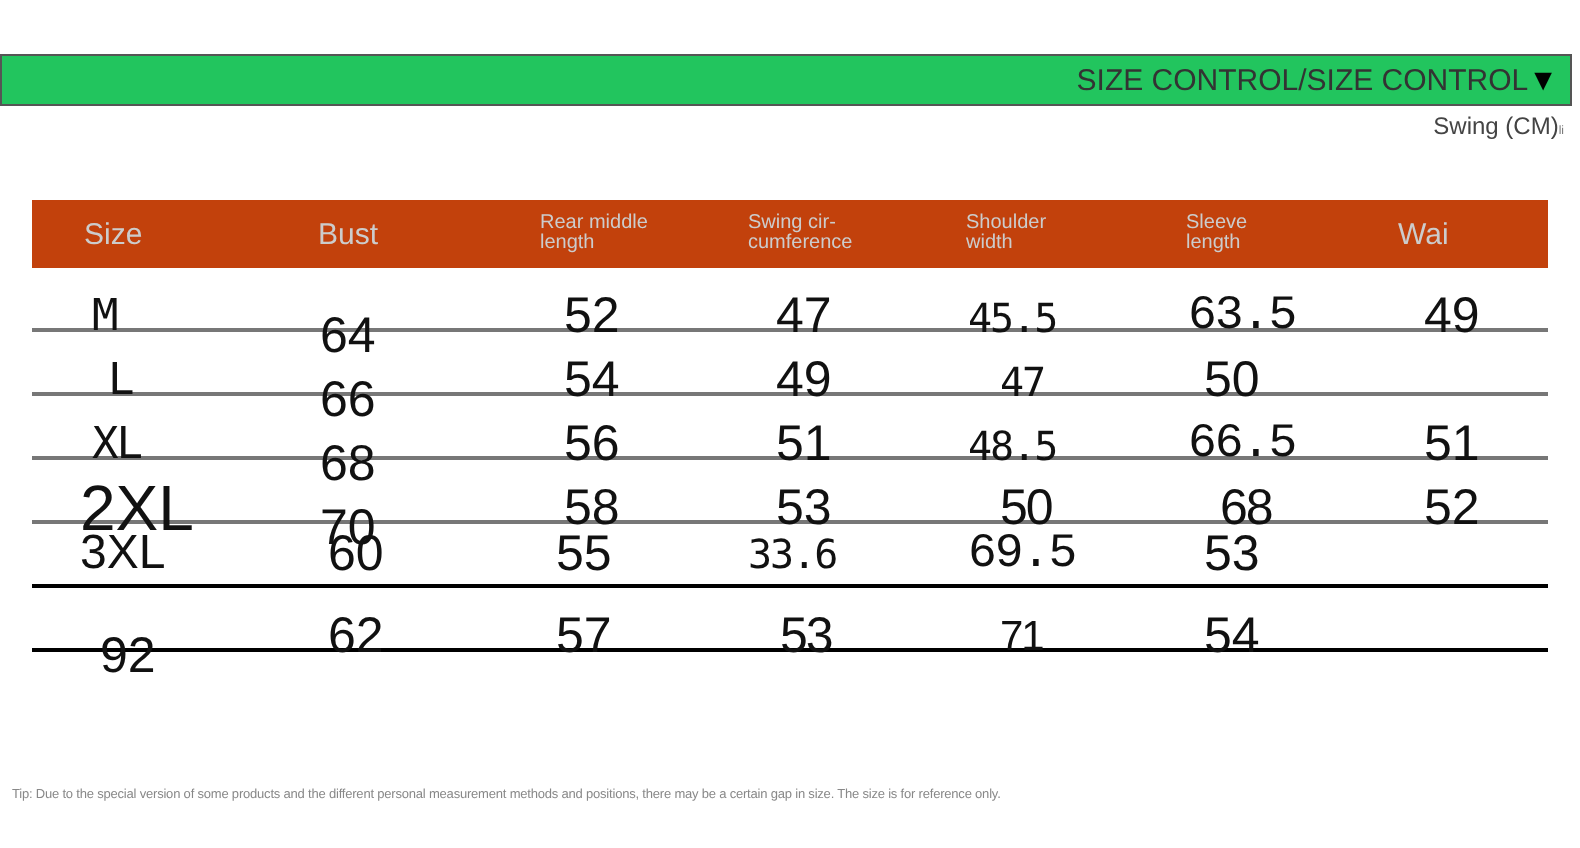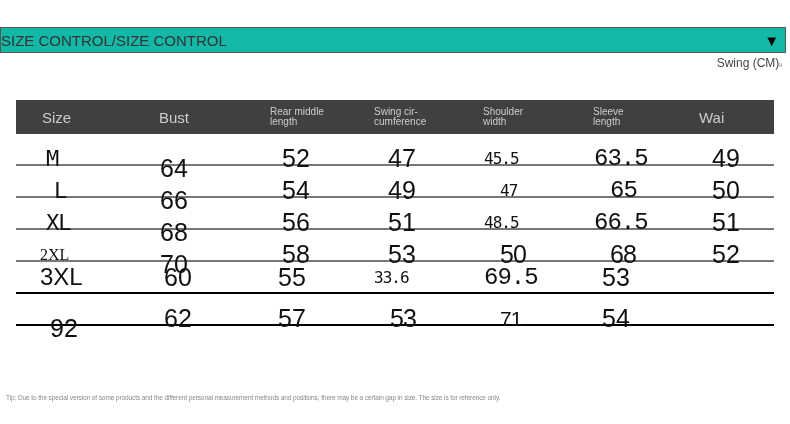--- a/index.html
+++ b/index.html
@@ -2,50 +2,50 @@
 <html><head>
   <meta charset="utf-8">
   <style>
     html, body { margin: 0; padding: 0; }
     body {
       width: 790px; height: 424px; background: #ffffff; position: relative; overflow: hidden;
       font-family: "Liberation Sans", "DejaVu Sans", sans-serif; color: #111;
     }
     .selector {
       position: absolute; left: 0; top: 27px; width: 786px; height: 26px;
-      border: 1.5px solid #555; box-sizing: border-box; background: #14b8a6;
-      display: flex; align-items: center; justify-content: space-between;
+      border: 1.5px solid #555; box-sizing: border-box; background: #22c55e;
+      display: flex; align-items: center; justify-content: flex-end;
     }
     .selector-label { font-size: 15px; color: #333; padding-left: 0px; letter-spacing: 0px; }
     .selector-arrow { font-size: 15px; color: #000; padding-right: 6px; }
     .unit {
       position: absolute; right: 8px; top: 56px; font-size: 12px; color: #444;
     }
     .unit small { font-size: 6px; color: #777; }
     .table {
       position: absolute; left: 16px; top: 100px; width: 758px;
     }
     .thead {
       display: grid; grid-template-columns: 110px 118px 110px 110px 110px 110px 90px;
-      background: #404040; color: #ddd; height: 34px; align-items: center;
+      background: #c2410c; color: #ddd; height: 34px; align-items: center;
     }
     .th { padding-left: 8px; }
     .th.big { font-size: 15px; color: #ccc; }
     .th.small { font-size: 10px; line-height: 10px; color: #ccc; }
     .row {
       display: grid; grid-template-columns: 110px 118px 110px 110px 110px 110px 90px;
       height: 32px; align-items: center; border-bottom: 2px solid #777; box-sizing: border-box;
     }
     .row.dark { border-bottom-color: #000; }
     .td { font-size: 25px; color: #111; }
     .td.size { font-family: "DejaVu Sans Mono", "Liberation Mono", monospace; font-size: 22px; text-align: left; padding-left: 30px; letter-spacing: -1px; }
     .td.c1 { padding-left: 34px; margin-top: 20px; }
     .td.c2 { padding-left: 38px; }
     .td.c3 { padding-left: 34px; }
-    .td.c4 { padding-left: 20px; font-family: "DejaVu Sans Mono", "Liberation Mono", monospace; font-size: 16px; letter-spacing: -1px; }
+    .td.c4 { padding-left: 20px; font-family: "DejaVu Sans Mono", "Liberation Mono", monospace; font-size: 20px; letter-spacing: -1px; }
     .td.c5 { padding-left: 20px; font-family: Liberation Mono, monospace; font-size: 24px; letter-spacing: -1px; }
     .td.c6 { padding-left: 28px; }
     .tip {
       position: absolute; left: 6px; top: 394px; font-size: 6.5px; color: #888; letter-spacing: -0.1px;
     }
   </style>
 </head>
 <body>
 
 <div class="selector">
@@ -76,34 +76,33 @@
     <div class="td c4">45.5</div>
     <div class="td c5">63.5</div>
     <div class="td c6">49</div>
   </div>
   <div class="row">
     <div class="td size" style="padding-left:38px">L</div>
     <div class="td c1">66</div>
     <div class="td c2">54</div>
     <div class="td c3">49</div>
     <div class="td c4" style="padding-left:36px">47</div>
-    <div class="td c5" style="padding-left:36px">65</div>
     <div class="td c6">50</div>
   </div>
   <div class="row">
     <div class="td size">XL</div>
     <div class="td c1">68</div>
     <div class="td c2">56</div>
     <div class="td c3">51</div>
     <div class="td c4">48.5</div>
     <div class="td c5">66.5</div>
     <div class="td c6">51</div>
   </div>
   <div class="row">
-    <div class="td size" style="padding-left:24px;font-family:Liberation Serif, serif;font-size:16px;letter-spacing:0">2XL</div>
+    <div class="td size" style="padding-left:24px;font-family:Liberation Sans, sans-serif;font-size:32px;letter-spacing:0">2XL</div>
     <div class="td c1">70</div>
     <div class="td c2">58</div>
     <div class="td c3">53</div>
     <div class="td c4" style="padding-left:36px;font-family:'Liberation Sans',sans-serif;font-size:25px">50</div>
     <div class="td c5" style="padding-left:36px;font-family:'Liberation Sans',sans-serif;font-size:25px">68</div>
     <div class="td c6">52</div>
   </div>
   <div class="row dark">
     <div class="td size" style="padding-left:24px;font-family:'Liberation Sans',sans-serif;font-size:24px;letter-spacing:0">3XL</div>
     <div class="td c2">60</div>

